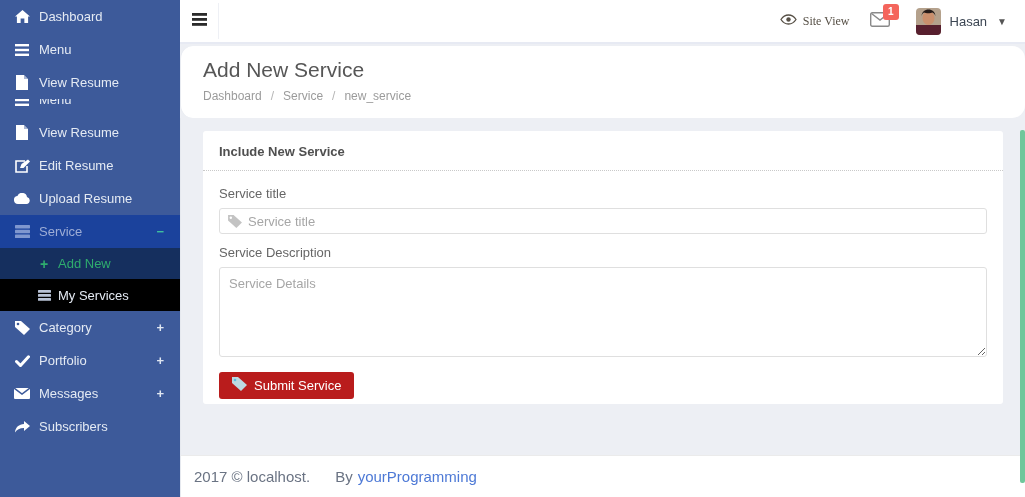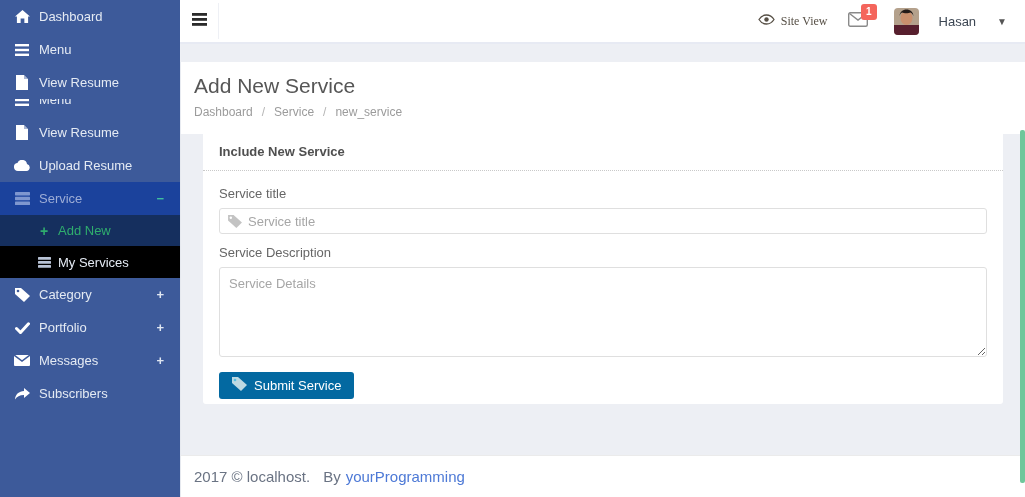--- a/index.html
+++ b/index.html
@@ -52,29 +52,29 @@
   .topbar-right { margin-left:auto; display:flex; align-items:center; gap:20px; padding-right:18px; }
   .site-view {
     display:flex; align-items:center; gap:6px;
     font-family:"Liberation Serif", serif; font-size:12px; color:#564f45; cursor:pointer;
   }
   .mail-wrap { position:relative; cursor:pointer; margin-right:6px; }
   .mail-badge {
     position:absolute; top:-8px; right:-9px; background:#f4655c; color:#fff;
     font-size:10px; line-height:1; padding:3px 5px; border-radius:3px; font-weight:bold;
   }
-  .user-wrap { display:flex; align-items:center; gap:20px; cursor:pointer;justify-content:space-between; }
+  .user-wrap { display:flex; align-items:center; gap:9px; cursor:pointer;justify-content:space-between; }
   .avatar { width:25px; height:27px; border-radius:4px; overflow:hidden; display:block; }
   .user-name { font-size:13px; color:#3c4653; }
   .caret { font-size:10px; color:#555; margin-left:1px; }
 
   
   .pagehead {
-    position:absolute; left:180px; top:62px; width:845px; height:72px;
-    background:#ffffff; border-left:1px solid #e8ebf1; padding:12px 0 0 13px; z-index:3;
+    position:absolute; left:180px; top:46px; width:845px; height:72px;
+    background:#ffffff; border-left:1px solid #e8ebf1; padding:12px 0 0 22px; z-index:3;border-radius:13px;
   }
   .page-title { font-size:21px; font-weight:400; color:#565656; }
   .breadcrumb { margin-top:7px; font-size:12px; color:#9b9b9b; display:flex; gap:9px; }
   .breadcrumb .sep { color:#b5b5b5; }
 
   
   .content {
     position:absolute; left:180px; top:118px; width:845px; height:337px;
     background:#edeff4; border-left:1px solid #e6e9ef;padding-left:14px;
   }
@@ -96,34 +96,34 @@
     outline:none; background:#fff;
   }
   .text-input::placeholder, .textarea::placeholder { color:#a6a6a6; opacity:1; }
   .textarea {
     width:100%; height:90px; border:1px solid #dfdfdf; border-radius:3px;
     padding:8px 9px; font-size:13px; font-family:"Liberation Sans", sans-serif; color:#555;
     outline:none; resize:both; margin-bottom:11px; background:#fff;
   }
   .submit-btn {
     display:inline-flex; align-items:center; gap:7px;
-    background:#0369a1; color:#ffffff; border:none; border-radius:3px;
+    background:#b91c1c; color:#ffffff; border:none; border-radius:3px;
     height:27px; padding:0 13px; font-size:13px; font-family:"Liberation Sans", sans-serif;
     cursor:pointer;
   }
 
   
   .footer {
     position:absolute; left:180px; bottom:0; width:845px; height:42px;
     background:#ffffff; border-top:1px solid #ebebeb; border-left:1px solid #e6e9ef;
     display:flex; align-items:center; padding-left:13px;
     font-size:15px; color:#6a7383; gap:5px; z-index:3;
   }
   .footer a { color:#4d79d6; text-decoration:none; }
-  .footer .by { margin-left:8px; }
+  .footer .by { margin-left:20px; }
 
   
   .green-scroll {
     position:absolute; right:0; top:130px; width:5px; height:353px;
     background:#6fc79b; border-radius:2px; z-index:9;
   }
 </style>
 </head>
 <body>
 
@@ -179,20 +179,29 @@
   <div class="nav-item">
     <span class="ni-icon">
       <svg width="12" height="15" viewBox="0 0 12 15">
           <path fill="#fff" d="M0 0h8l4 4v11H0z"></path>
           <path fill="#3d5a9a" d="M8 0l4 4H8z" opacity=".45"></path>
         </svg>
     </span>
     <span>View Resume</span>
   </div>
 
+  <div class="nav-item">
+    <span class="ni-icon">
+      <svg width="15" height="14" viewBox="0 0 15 14">
+          <path fill="none" stroke="#fff" stroke-width="1.6" d="M10 2H1v11h11V7"></path>
+          <path fill="#fff" d="M5 9l1.5-4L13 .5 15 2.5 8.5 9z"></path>
+        </svg>
+    </span>
+    <span>Edit Resume</span>
+  </div>
 
   <div class="nav-item">
     <span class="ni-icon">
       <svg width="16" height="11" viewBox="0 0 16 11">
           <path fill="#fff" d="M4 11a4 4 0 0 1-.6-7.96A5 5 0 0 1 13 4.1 3.5 3.5 0 0 1 12.5 11z"></path>
         </svg>
     </span>
     <span>Upload Resume</span>
   </div>
 

